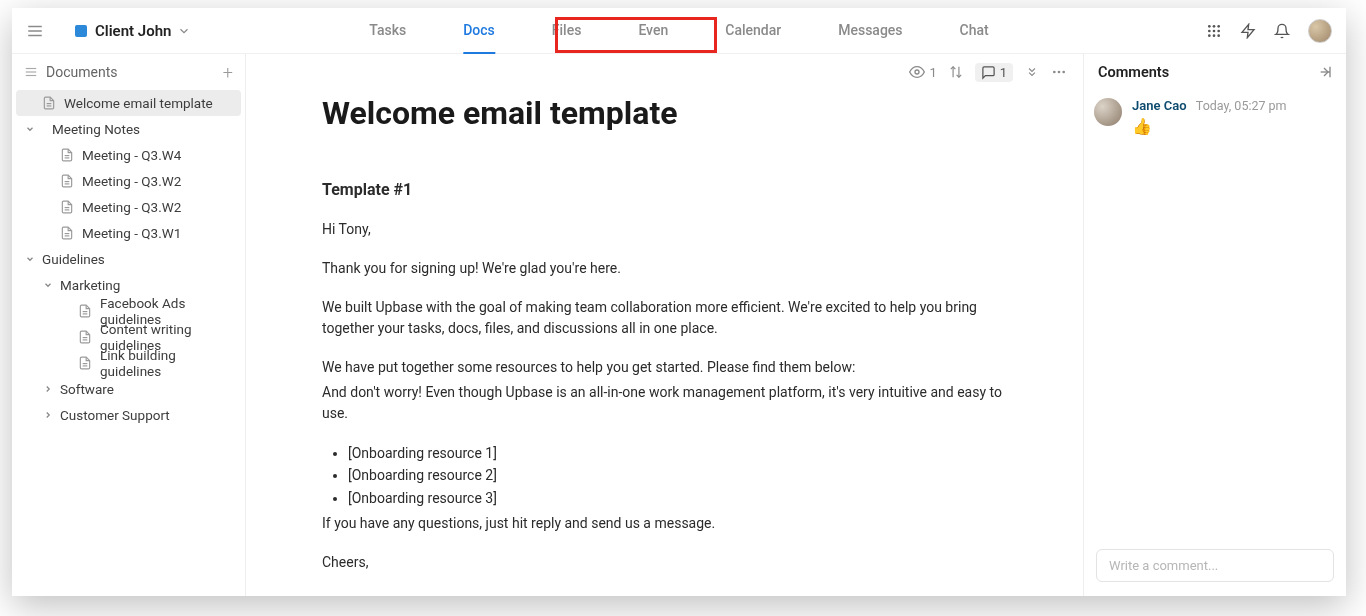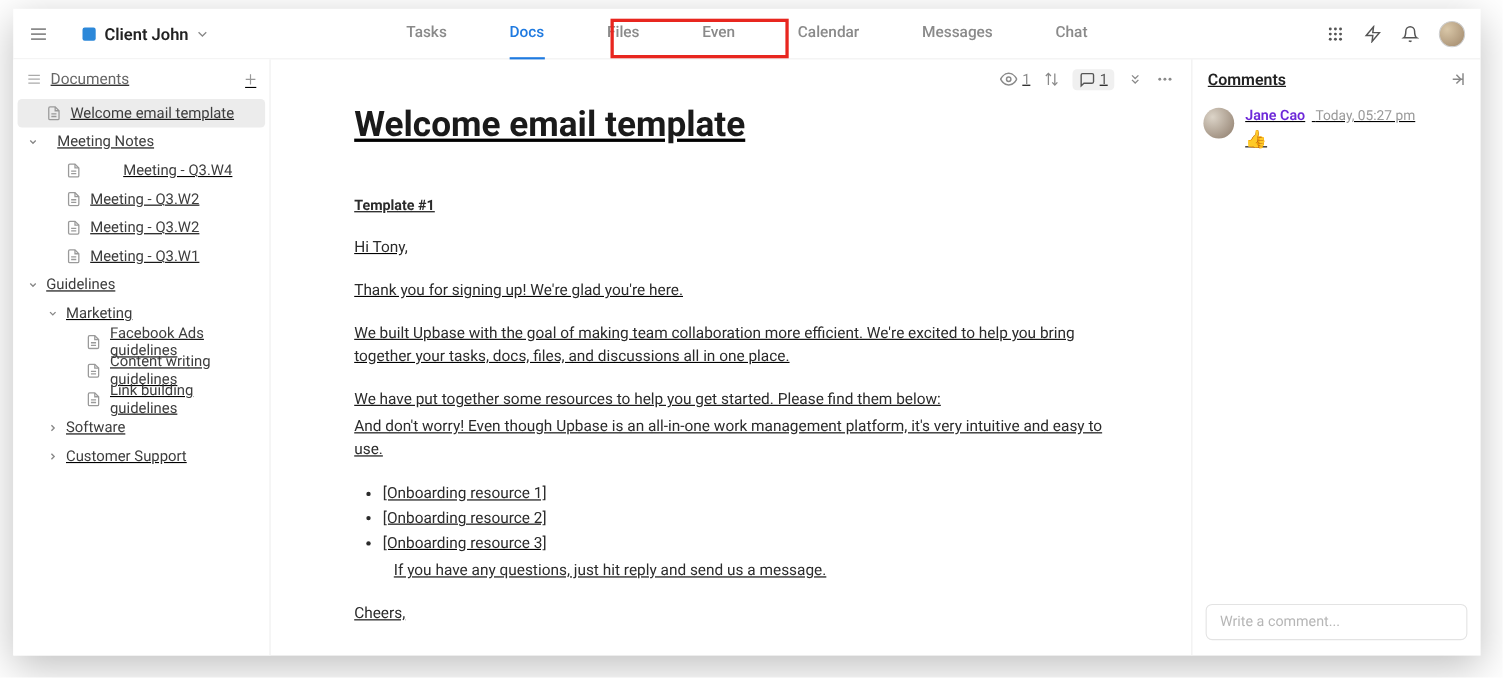--- a/index.html
+++ b/index.html
@@ -12,53 +12,53 @@
   .project-name { font-weight: 600; font-size: 15px; color: #222; }
   .project-dropdown { color:#888; margin-left:6px; }
   .nav-tabs { position:absolute; left:50%; transform:translateX(-50%); display:flex; gap: 57px; align-items:center; height:46px; }
   .nav-tab { color:#8a8a8a; font-size:14px; font-weight:500; cursor:pointer; height:46px; display:flex; align-items:center; border-bottom:2px solid transparent; }
   .nav-tab.active { color:#1f7ae0; border-bottom:2px solid #1f7ae0; }
   .highlight-box { position:absolute; border:3px solid #e8261f; top:9px; left:543px; width:162px; height:36px; pointer-events:none; }
   .topbar-right { margin-left:auto; display:flex; align-items:center; gap:18px; }
   .topbar-right .icon { color:#555; cursor:pointer; display:flex; }
   .avatar { width:24px; height:24px; border-radius:50%; background: radial-gradient(circle at 30% 30%, #d9c7a8, #a0876a); border: 1px solid #ccc; }
 
-  .body { flex:1; display:flex; min-height:0;text-decoration:underline; }
+  .body { flex:1; display:flex; min-height:0; }
   
   .sidebar { width:234px; border-right:1px solid #eee; display:flex; flex-direction:column; background:#fff; }
   .sidebar-head { height:36px; display:flex; align-items:center; padding:0 12px; color:#666; font-size:14px; }
   .sidebar-head .lines { margin-right:8px; color:#aaa; display:flex; }
   .sidebar-head .plus { margin-left:auto; color:#999; font-size:18px; font-weight:300; cursor:pointer; }
   .tree { padding: 0 4px; font-size:13.5px; color:#3d3d3d; }
   .tree-item { display:flex; align-items:center; height:26px; padding:0 6px 0 8px; border-radius:4px; cursor:pointer; }
   .tree-item.selected { background:#ececec; }
   .tree-item .doc-ico { color:#9a9a9a; margin-right:8px; display:flex; }
   .tree-item .chev { color:#888; margin-right:6px; display:flex; width:12px; justify-content:center; }
 
   
   .main { flex:1; display:flex; flex-direction:column; min-width:0; border-right:1px solid #eee; }
   .doc-toolbar { height:36px; display:flex; align-items:center; justify-content:flex-end; gap:12px; padding:0 16px; color:#888; font-size:13px; }
   .tool-btn { display:flex; align-items:center; gap:4px; cursor:pointer; color:#8a8a8a; }
   .tool-btn.active { background:#f0f0f0; border-radius:4px; padding:2px 6px; color:#555; }
   .doc-content { flex:1; padding: 4px 76px 0 76px; overflow:auto; color:#2b2b2b; }
   .doc-title { font-size:32px; font-weight:700; color:#1a1a1a; margin-bottom:18px; }
-  .subhead { font-weight:700; font-size:13px; margin-bottom:20px;margin-top:48px; }
+  .subhead { font-weight:700; font-size:16px; margin-bottom:20px;margin-top:48px; }
   .para { font-size:14px; line-height:1.5; margin-bottom:18px; color:#2b2b2b; }
   .doc-content ul { margin: 0 0 4px 26px; }
   .doc-content li { font-size:14px; line-height:1.6; }
 
   
   .comments { width:262px; display:flex; flex-direction:column; }
   .comments-head { height:36px; display:flex; align-items:center; padding:0 14px; font-weight:600; font-size:14.5px; color:#222; }
   .comments-head .collapse { margin-left:auto; color:#888; cursor:pointer; display:flex; }
   .comment-list { flex:1; padding: 8px 10px; overflow:auto; }
   .comment { display:flex; gap:10px; }
   .comment .avatar2 { width:28px; height:28px; border-radius:50%; background: radial-gradient(circle at 30% 30%, #dcd4c8, #8c7a69); flex-shrink:0; }
   .comment-body { font-size:13px; }
-  .comment-body .name { font-weight:600; color:#6d28d9; margin-right:6px; }
+  .comment-body .name { font-weight:600; color:#0c4a6e; margin-right:6px; }
   .comment-body .time { color:#9a9a9a; font-size:12.5px; }
   .comment-body .reaction { font-size:16px; margin-top:4px; }
   .comment-input-wrap { padding: 10px 12px 14px 12px; }
   .comment-input { width:100%; border:1px solid #e3e3e3; border-radius:6px; padding:8px 12px; font-size:13px; color:#a21caf; }
   .comment-input::placeholder { color:#b6b6b6; }
 
   svg { display:block; }
 </style>
 </head>
 <body>
@@ -151,21 +151,21 @@
             <span>Welcome email template</span>
           </div>
           <div class="tree-item" style="padding-left: 8px; gap: 10px;">
             <span class="chev">
               <svg width="10" height="10" viewBox="0 0 24 24" fill="none" stroke="#888" stroke-width="3">
                 <polyline points="6 9 12 15 18 9"></polyline>
               </svg>
             </span>
             <span>Meeting Notes</span>
           </div>
-          <div class="tree-item" style="padding-left: 44px; gap: 30px;">
+          <div class="tree-item" style="padding-left: 44px;">
             <span class="doc-ico">
               <svg width="14" height="14" viewBox="0 0 24 24" fill="none" stroke="#9a9a9a" stroke-width="2">
                 <path d="M14 2H6a2 2 0 0 0-2 2v16a2 2 0 0 0 2 2h12a2 2 0 0 0 2-2V8z"></path>
                 <polyline points="14 2 14 8 20 8"></polyline>
                 <line x1="8" y1="13" x2="16" y2="13"></line>
                 <line x1="8" y1="17" x2="16" y2="17"></line>
               </svg>
             </span>
             <span>Meeting - Q3.W4</span>
           </div>
@@ -314,21 +314,21 @@
         <p class="para">Hi Tony,</p>
         <p class="para">Thank you for signing up! We're glad you're here.</p>
         <p class="para">We built Upbase with the goal of making team collaboration more efficient. We're excited to help you bring together your tasks, docs, files, and discussions all in one place.</p>
         <p class="para" style="margin-bottom:4px;">We have put together some resources to help you get started. Please find them below:</p>
         <p class="para">And don't worry! Even though Upbase is an all-in-one work management platform, it's very intuitive and easy to use.</p>
         <ul>
           <li>[Onboarding resource 1]</li>
           <li>[Onboarding resource 2]</li>
           <li>[Onboarding resource 3]</li>
         </ul>
-        <p class="para" style="margin-top:2px;margin-left:36px;">If you have any questions, just hit reply and send us a message.</p>
+        <p class="para" style="margin-top:2px;">If you have any questions, just hit reply and send us a message.</p>
         <p class="para">Cheers,</p>
       </div>
     </div>
 
     <div class="comments">
       <div class="comments-head">
         <span>Comments</span>
         <span class="collapse">
           <svg width="16" height="16" viewBox="0 0 24 24" fill="none" stroke="#888" stroke-width="2">
               <line x1="21" y1="12" x2="7" y2="12"></line>

